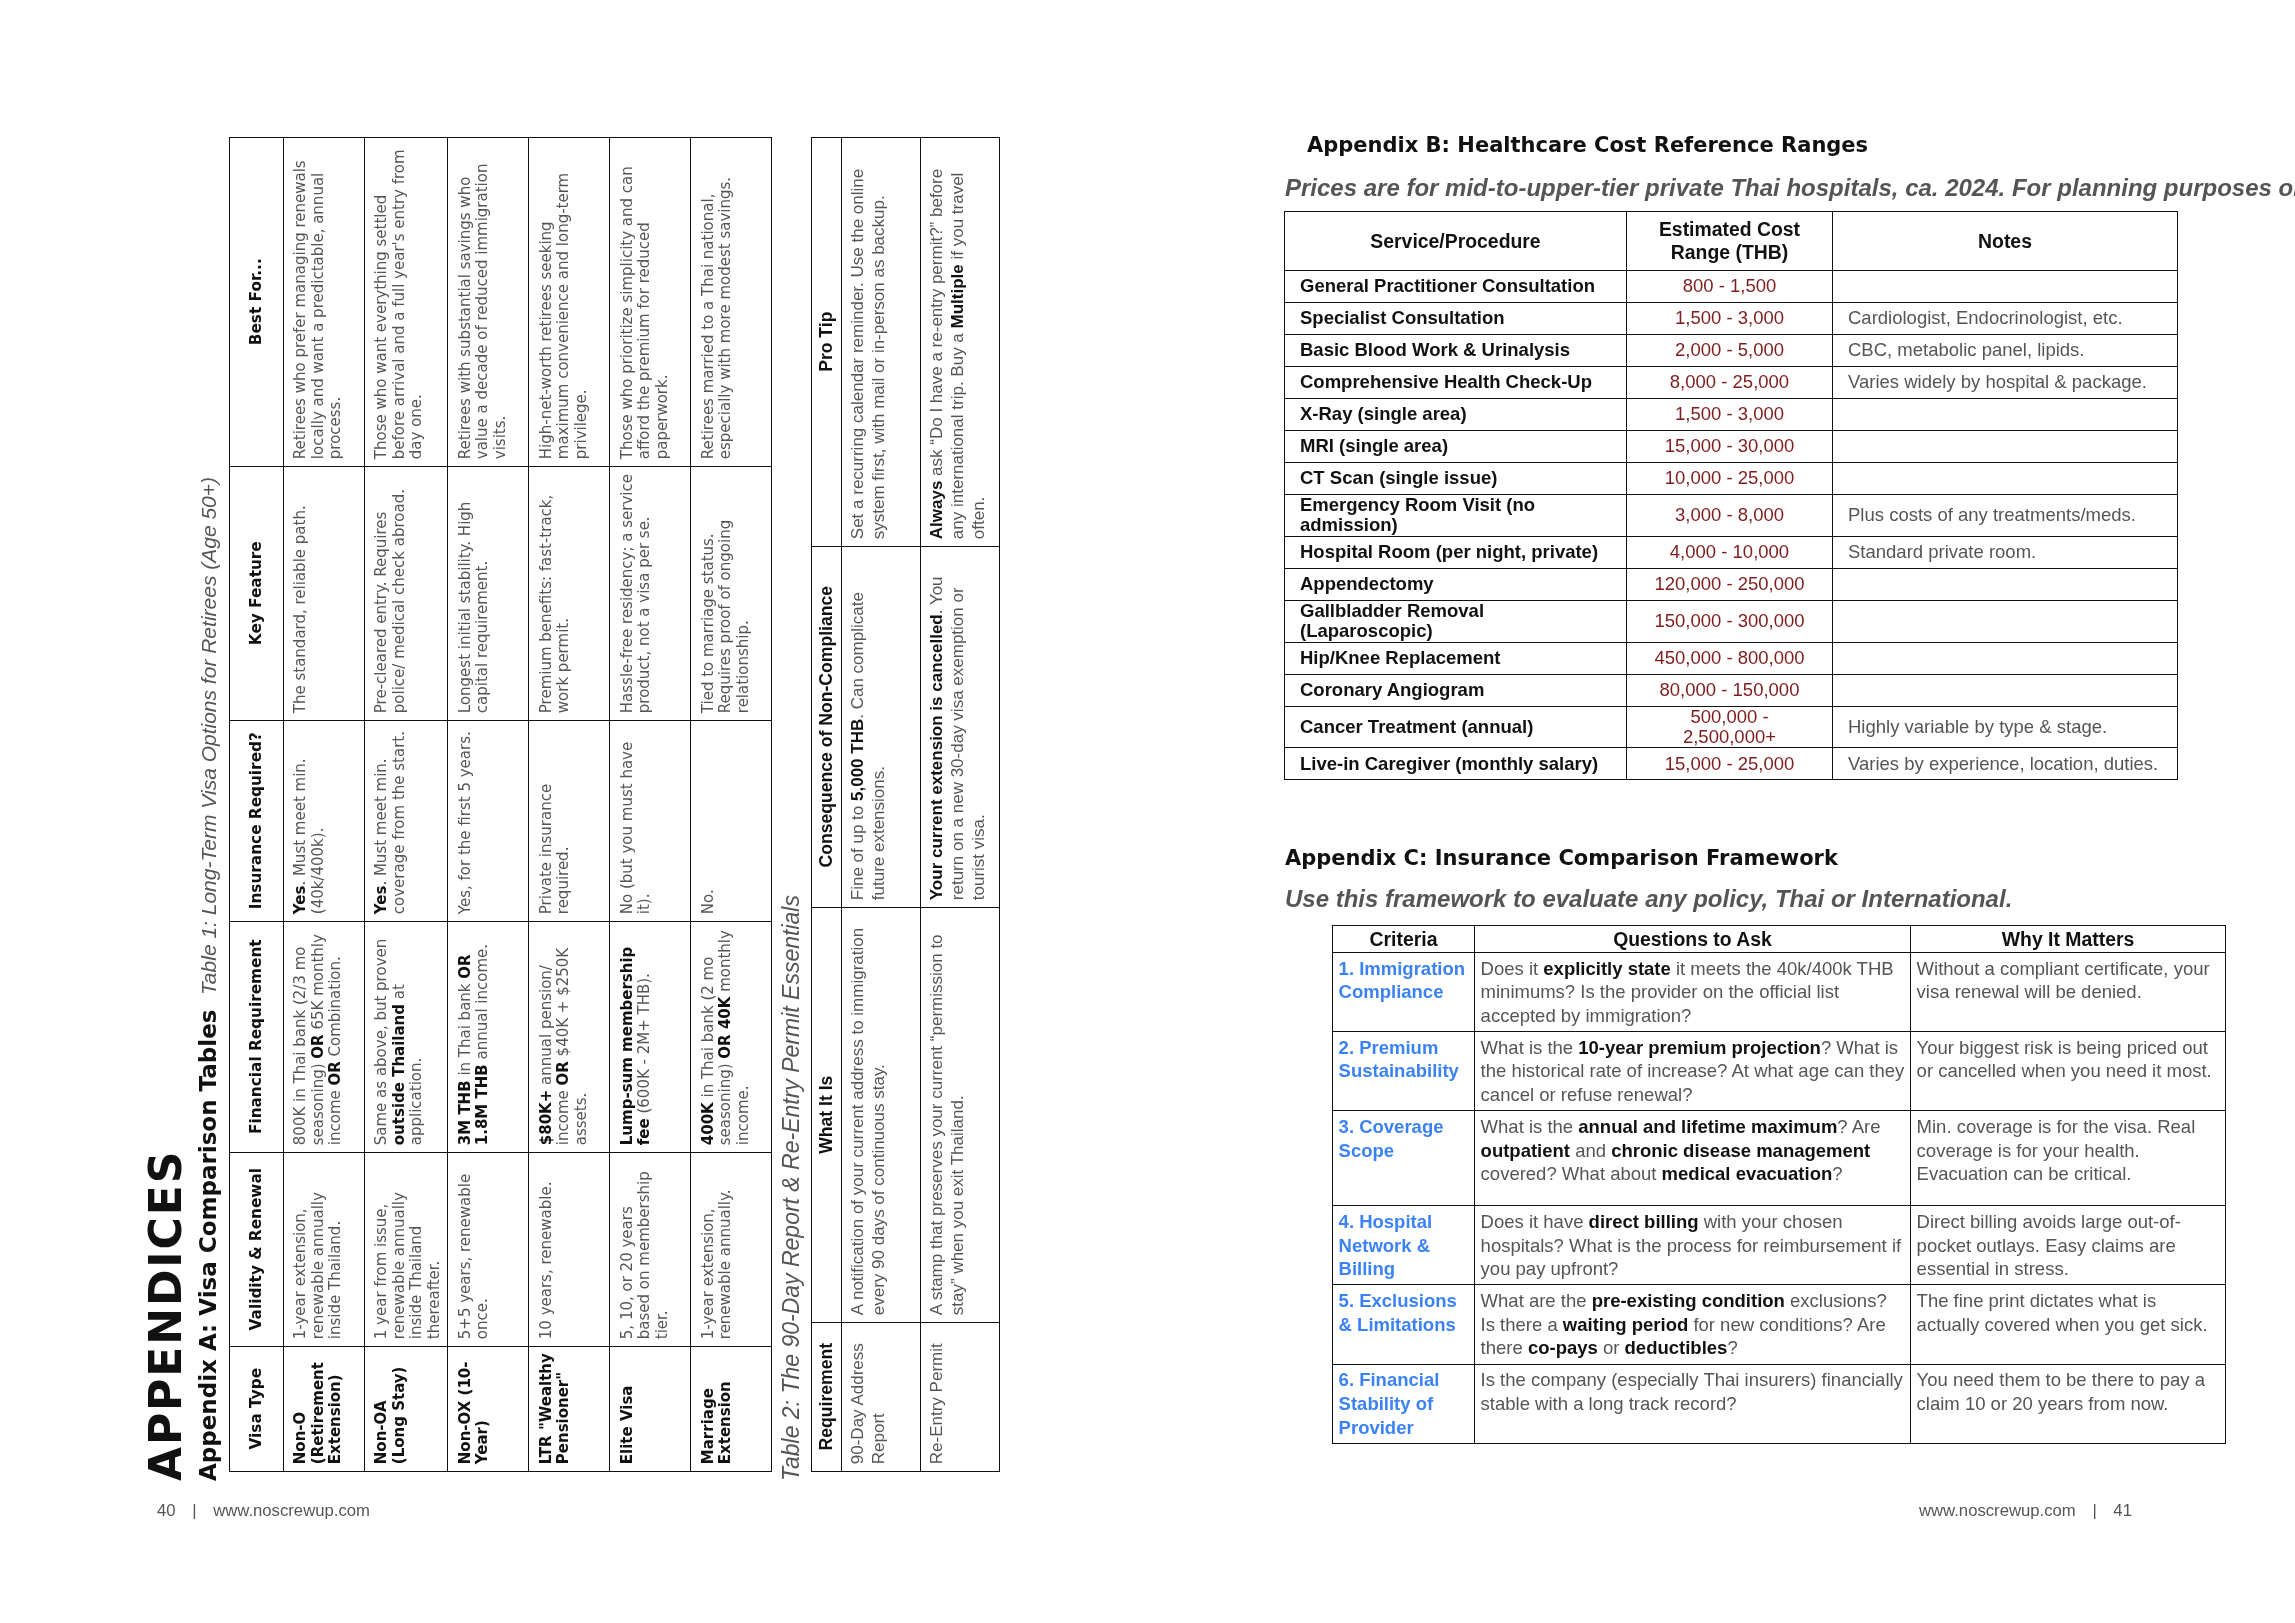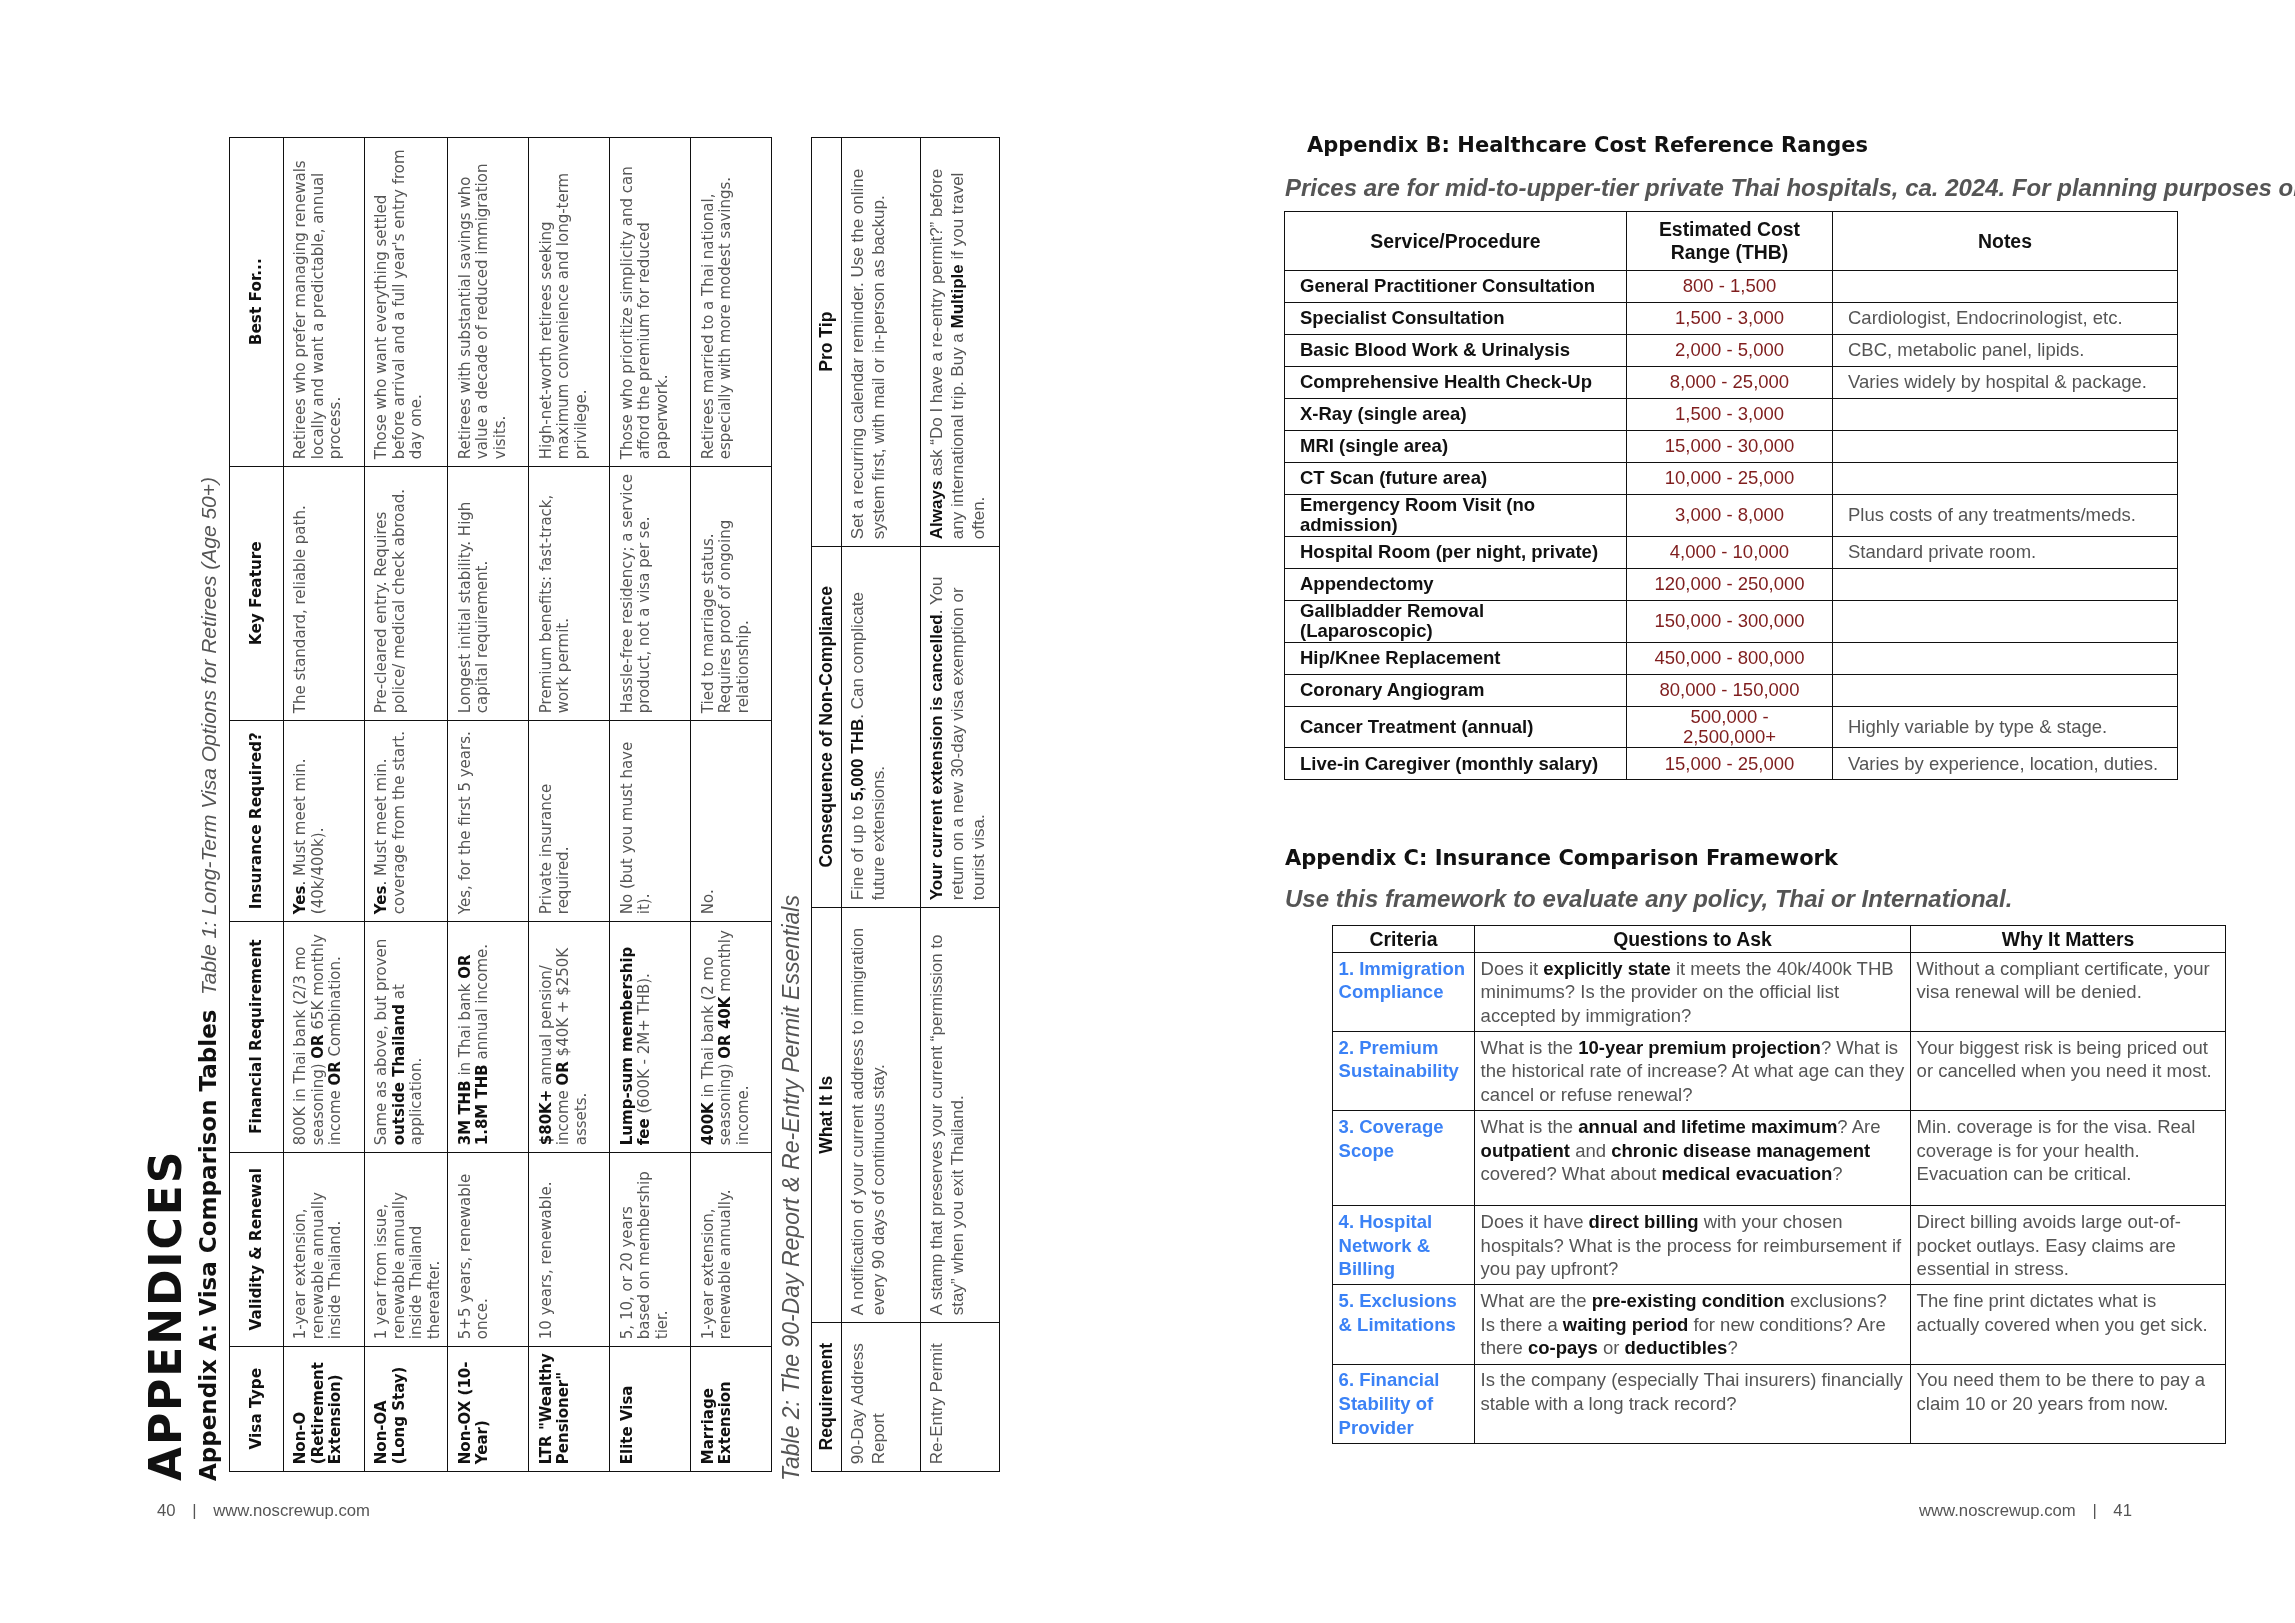--- a/index.html
+++ b/index.html
@@ -214,21 +214,21 @@
           <td class="svc">X-Ray (single area)</td>
           <td class="cost">1,500 - 3,000</td>
           <td class="note"></td>
         </tr>
         <tr>
           <td class="svc">MRI (single area)</td>
           <td class="cost">15,000 - 30,000</td>
           <td class="note"></td>
         </tr>
         <tr>
-          <td class="svc">CT Scan (future area)</td>
+          <td class="svc">CT Scan (single issue)</td>
           <td class="cost">10,000 - 25,000</td>
           <td class="note"></td>
         </tr>
         <tr>
           <td class="svc">Emergency Room Visit (no admission)</td>
           <td class="cost">3,000 - 8,000</td>
           <td class="note">Plus costs of any treatments/meds.</td>
         </tr>
         <tr>
           <td class="svc">Hospital Room (per night, private)</td>

